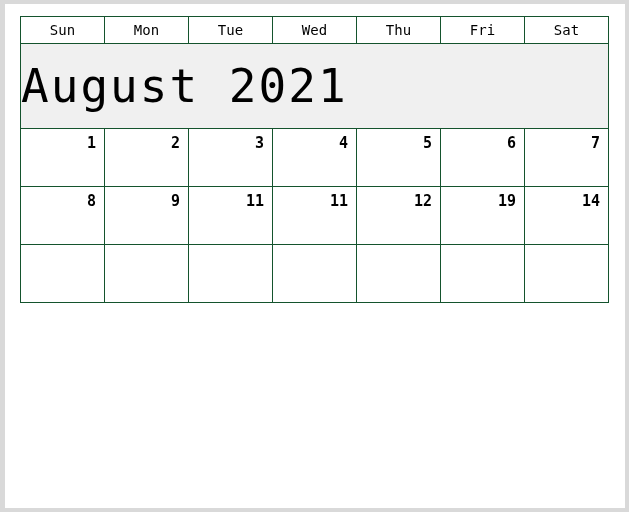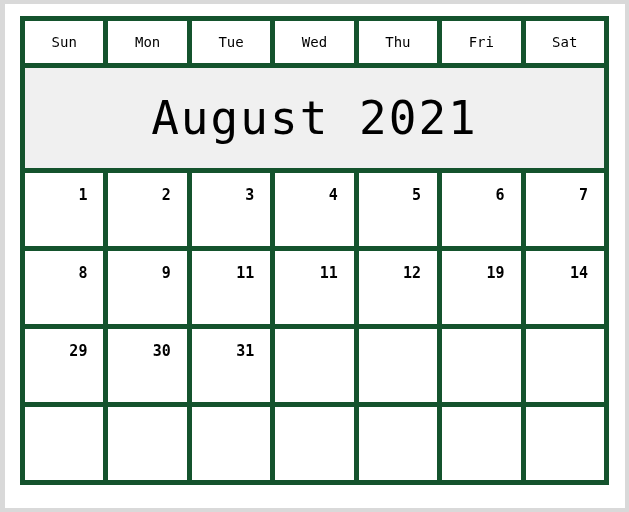--- a/index.html
+++ b/index.html
@@ -30,22 +30,22 @@
   #calendar {
     position: absolute;
     left: 15px;
     top: 12px;
     width: 589px;
     border-collapse: collapse;
     table-layout: fixed;
   }
 
   #calendar td, #calendar th {
-    border: 5px solid #14532d;
-    padding: 8px;
+    border: 1px solid #14532d;
+    padding: 0;
     margin: 0;
   }
 
   
   .weekday-head {
     height: 26px;
     background: #ffffff;
     font-family: "DejaVu Sans Mono", "Liberation Mono", monospace;
     font-size: 14px;
     font-weight: normal;
@@ -56,21 +56,21 @@
     border-right: none;
     letter-spacing: 0px;
   }
   .weekday-head.first { border-left: 1px solid #000000; }
   .weekday-head.last  { border-right: 1px solid #000000; }
 
   
   .title-band {
     height: 84px;
     background: #f0f0f0;
-    text-align: center;
+    text-align: left;
     vertical-align: middle;
   }
   .title-text {
     display: block;
     font-family: "DejaVu Sans Mono", "Liberation Mono", monospace;
     font-size: 46px;
     font-weight: normal;
     color: #000000;
     line-height: 1;
     letter-spacing: 2px;
@@ -174,43 +174,20 @@
             <span class="day-number">12</span>
           </td>
           <td class="day-cell">
             <span class="day-number">19</span>
           </td>
           <td class="day-cell">
             <span class="day-number">14</span>
           </td>
         </tr>
         <tr class="week-row">
-          <td class="day-cell">
-            <span class="day-number">29</span>
-          </td>
-          <td class="day-cell">
-            <span class="day-number">30</span>
-          </td>
-          <td class="day-cell">
-            <span class="day-number">31</span>
-          </td>
-          <td class="day-cell empty">
-            <span class="day-number"></span>
-          </td>
-          <td class="day-cell empty">
-            <span class="day-number"></span>
-          </td>
-          <td class="day-cell empty">
-            <span class="day-number"></span>
-          </td>
-          <td class="day-cell empty">
-            <span class="day-number"></span>
-          </td>
-        </tr>
-        <tr class="week-row">
           <td class="day-cell empty">
             <span class="day-number"></span>
           </td>
           <td class="day-cell empty">
             <span class="day-number"></span>
           </td>
           <td class="day-cell empty">
             <span class="day-number"></span>
           </td>
           <td class="day-cell empty">

